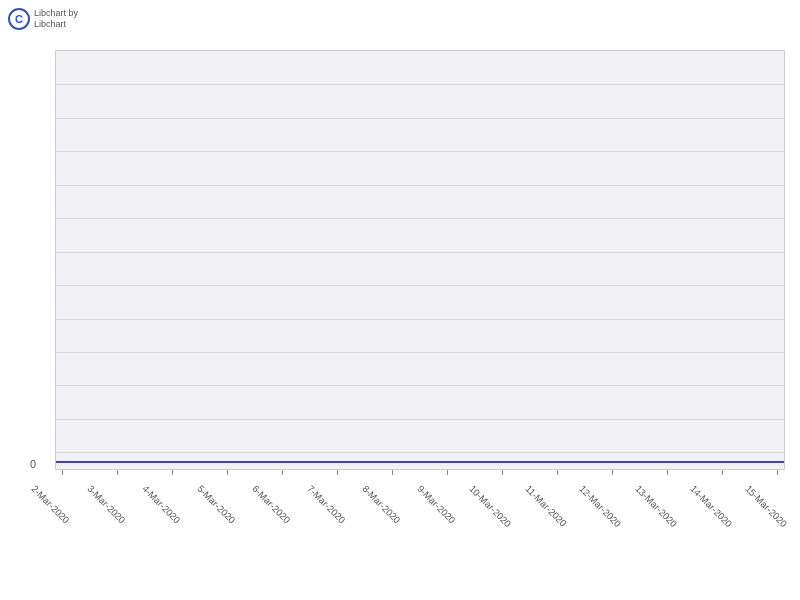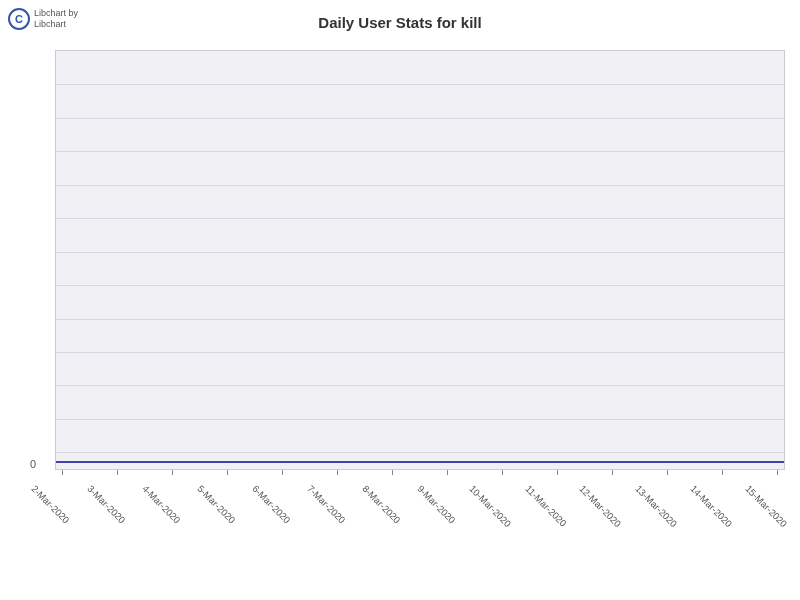--- a/index.html
+++ b/index.html
@@ -141,21 +141,20 @@
     <svg class="logo-icon" viewBox="0 0 22 22">
       <circle cx="11" cy="11" r="10" fill="none" stroke="#3355aa" stroke-width="2"></circle>
       <text x="11" y="15" text-anchor="middle" font-size="11" font-weight="bold" fill="#3355aa">C</text>
     </svg>
     <div class="logo-text">
       <div>Libchart by</div>
       <div>Libchart</div>
     </div>
   </div>
 
-  <div class="chart-title">Daily User Stats for kill</div>
 
   <div class="chart-area">
     <div class="grid-lines">
       <div class="grid-line" style="top: 8%;"></div>
       <div class="grid-line" style="top: 16%;"></div>
       <div class="grid-line" style="top: 24%;"></div>
       <div class="grid-line" style="top: 32%;"></div>
       <div class="grid-line" style="top: 40%;"></div>
       <div class="grid-line" style="top: 48%;"></div>
       <div class="grid-line" style="top: 56%;"></div>

